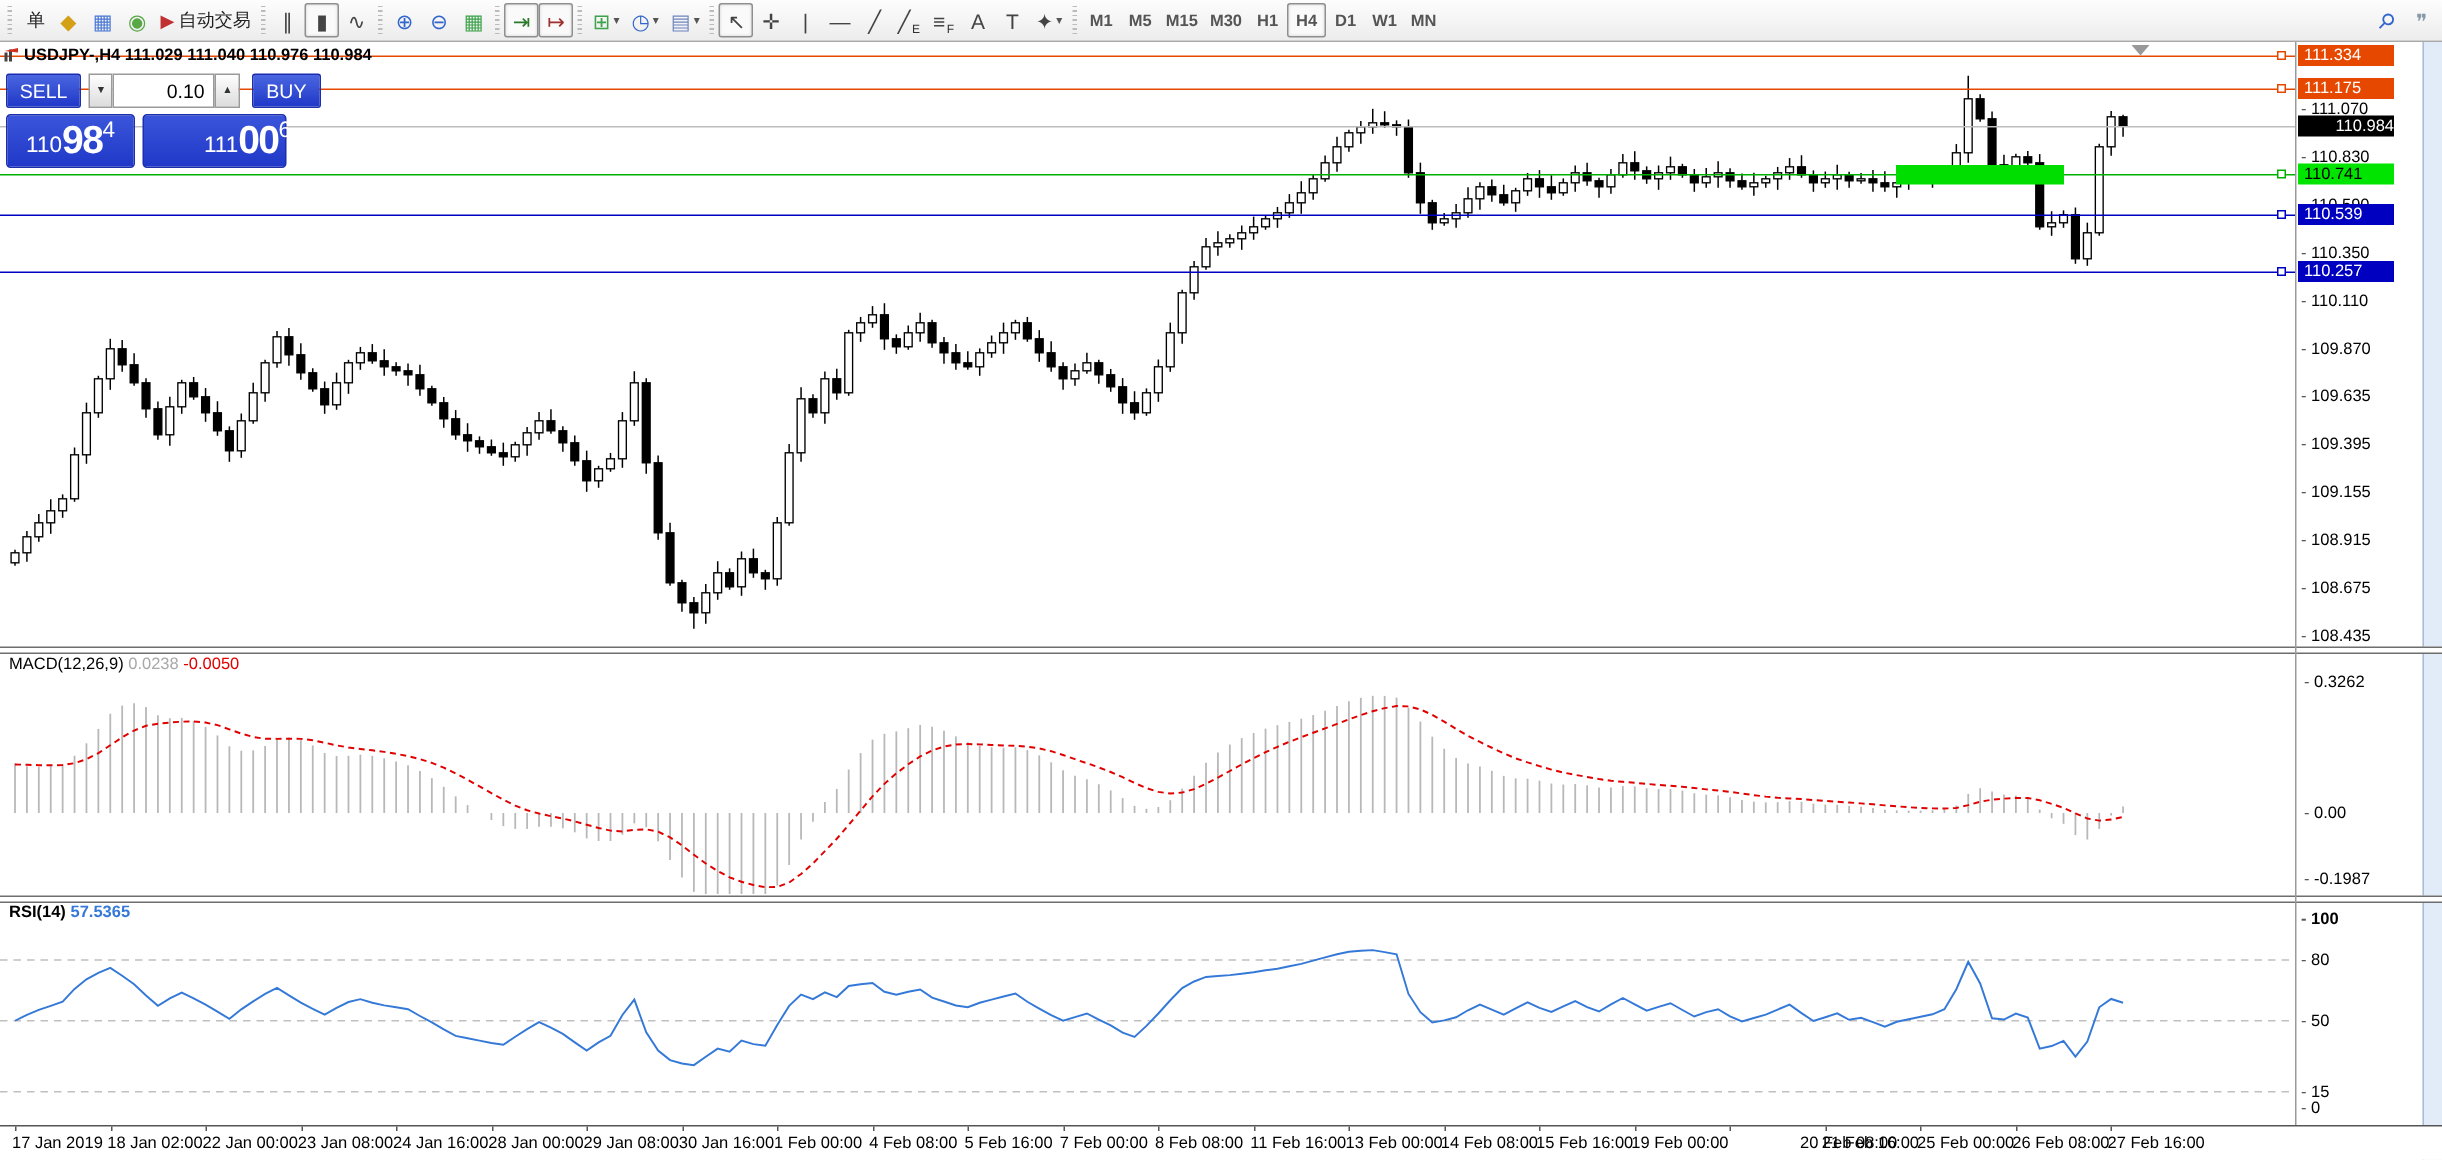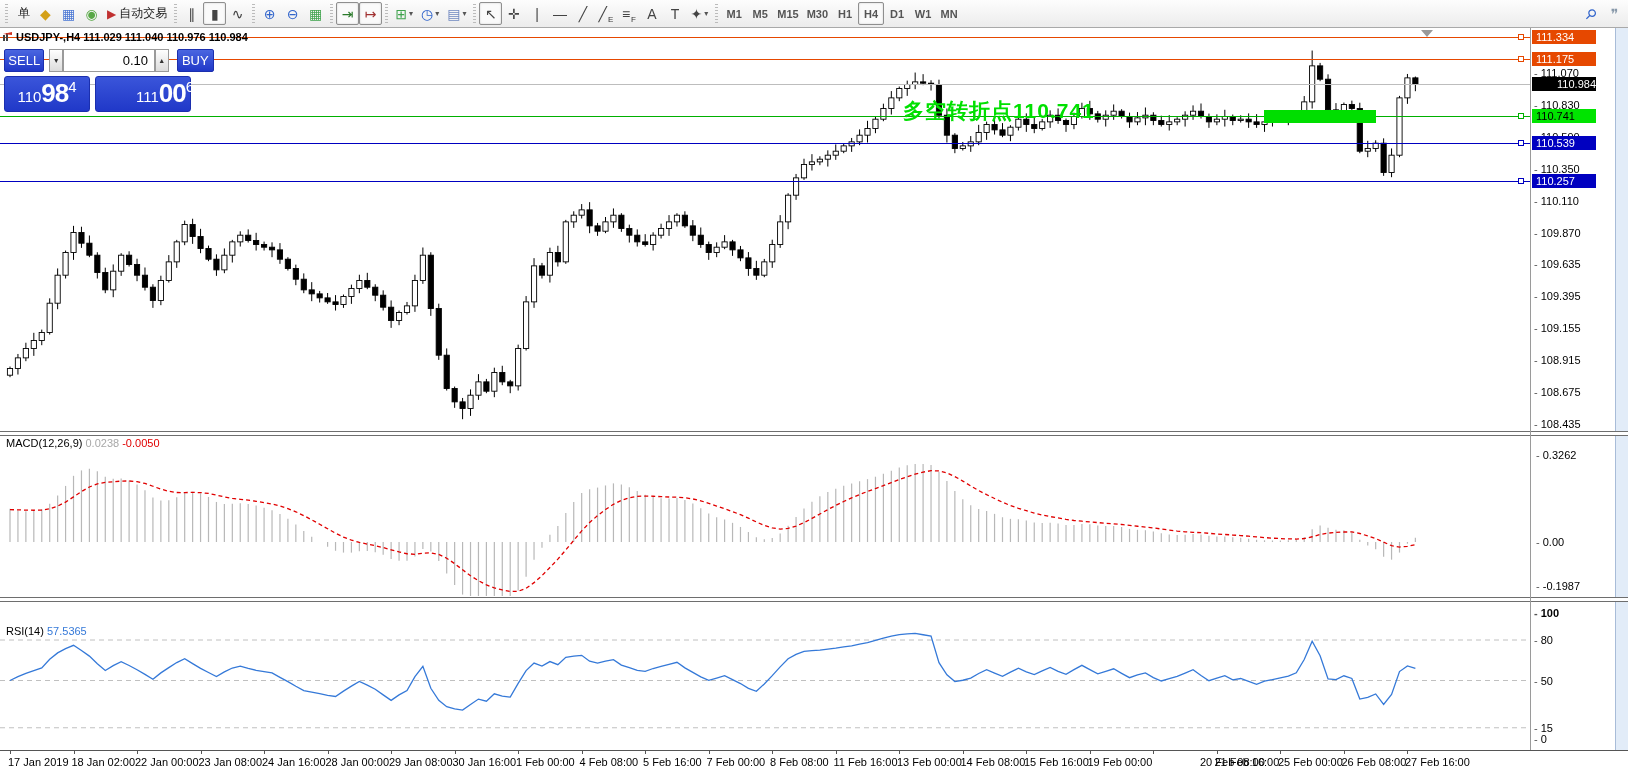--- a/index.html
+++ b/index.html
@@ -45,21 +45,21 @@
 
   
   .trade-panel { position:absolute; left:4px; top:49px; width:210px; z-index:40; }
   .tp-row1 { display:flex; align-items:stretch; height:23px; }
   .tp-btn { background:linear-gradient(#4a66e0,#2038c8); color:#fff; font-size:13px;
     text-align:center; line-height:22px; border:1px solid #1b2fae; border-radius:2px; cursor:pointer; }
   .tp-sell { width:52px; }
   .tp-buy { width:48px; margin-left:8px; }
   .tp-step { width:17px; background:linear-gradient(#fefefe,#dcdcdc); border:1px solid #9a9a9a;
     font-size:7px; color:#333; text-align:center; line-height:21px; cursor:pointer; }
-  .tp-vol { width:92px; background:#fff; border:1px solid #9a9a9a; font-size:13px;
+  .tp-vol { width:68px; background:#fff; border:1px solid #9a9a9a; font-size:13px;
     text-align:right; padding-right:6px; font-family:"Liberation Sans",sans-serif; }
   .tp-tiles { display:flex; margin-top:4px; }
   .tile { background:linear-gradient(#3a55da,#2038c8); border:1px solid #1b2fae; border-radius:3px;
     color:#fff; height:36px; display:flex; align-items:flex-end; justify-content:center; padding:0 4px 1px 4px; }
   .tile-sell { width:86px; }
   .tile-buy { width:96px; margin-left:5px;padding-left:48px; }
   .tile .small { font-size:15px; line-height:26px; }
   .tile .big { font-size:26px; line-height:34px; font-weight:bold; letter-spacing:-1px; }
   .tile .sup { font-size:15px; line-height:15px; align-self:flex-start; margin-top:2px; }
 
@@ -845,25 +845,24 @@
     <div class="hline" style="top: 116.4px; border-top-color: rgb(0, 176, 0);"></div>
     <div class="handle" style="left: 1518px; top: 113.4px; border-color: rgb(0, 176, 0);"></div>
     <div class="badge" style="top: 109.4px; background: rgb(0, 228, 0); color: rgb(0, 0, 0);">110.741</div>
     <div class="hline" style="top: 143.333px; border-top-color: rgb(0, 0, 192);"></div>
     <div class="handle" style="left: 1518px; top: 140.333px; border-color: rgb(0, 0, 192);"></div>
     <div class="badge" style="top: 136.333px; background: rgb(0, 0, 192); color: rgb(255, 255, 255);">110.539</div>
     <div class="hline" style="top: 180.933px; border-top-color: rgb(0, 0, 192);"></div>
     <div class="handle" style="left: 1518px; top: 177.933px; border-color: rgb(0, 0, 192);"></div>
     <div class="badge" style="top: 173.933px; background: rgb(0, 0, 192); color: rgb(255, 255, 255);">110.257</div>
     <div class="green-zone" style="left: 1264px; width: 112px; top: 109.867px; height: 12.9333px; background: rgb(0, 222, 0);"></div>
-    <div class="annotation" style="color: rgb(0, 224, 0); left: 903px; top: 97px;">多空转折点110.741</div>
     <div class="shift-triangle" style="left: 1421px; top: 30px;"></div>
     <div class="axis-label noDash" style="top: 448.578px; padding-left: 2px;">0.3262</div>
     <div class="axis-label noDash" style="top: 536px; padding-left: 2px;">0.00</div>
     <div class="axis-label noDash" style="top: 580px; padding-left: 2px;">-0.1987</div>
     <div class="pane-label" style="top: 437px;"><span>MACD(12,26,9)</span> <span style="color:#a8a8a8">0.0238</span> <span style="color:#e00000">-0.0050</span></div>
     <div class="axis-label" style="top: 607px; font-weight: bold;">100</div>
     <div class="axis-label" style="top: 634px;">80</div>
     <div class="axis-label" style="top: 674.5px;">50</div>
     <div class="axis-label" style="top: 721.75px;">15</div>
     <div class="axis-label" style="top: 733px;">0</div>
-    <div class="pane-label" style="top: 625px;"><span>RSI(14)</span> <span style="color:#3579d8">57.5365</span></div>
+    <div class="pane-label" style="top: 602px; font-weight: bold;"><span>RSI(14)</span> <span style="color:#3579d8">57.5365</span></div>
   </div>
 
 </body></html>

